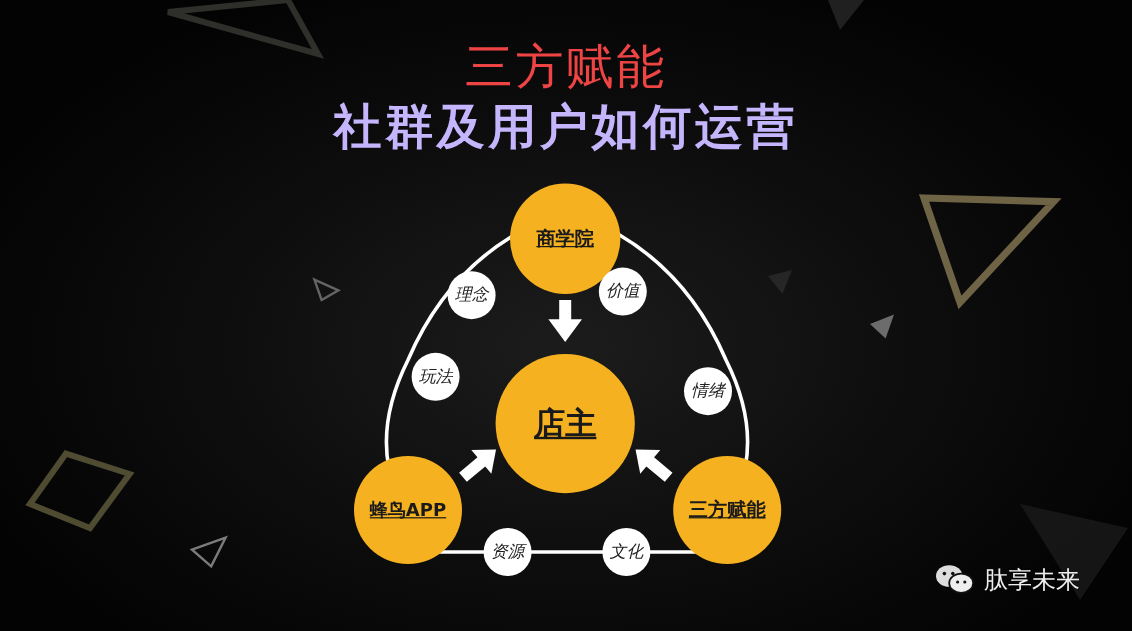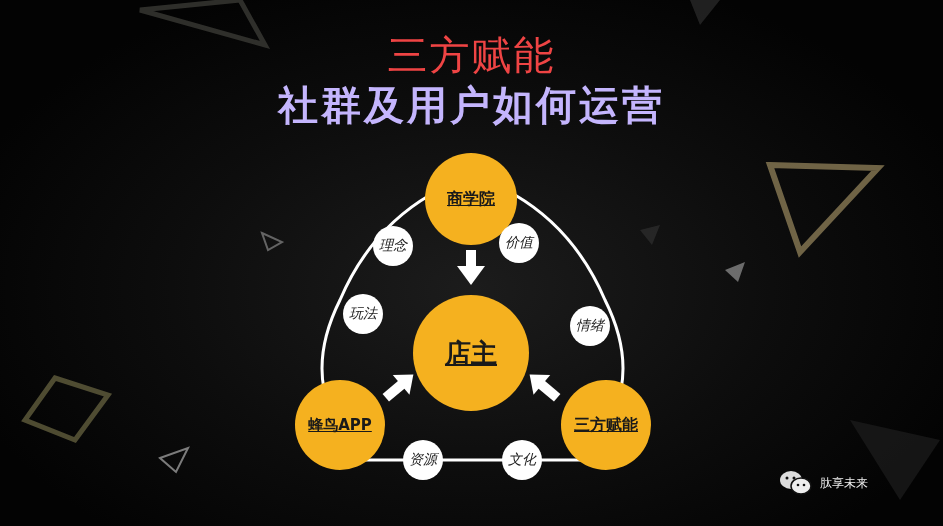--- a/index.html
+++ b/index.html
@@ -5,21 +5,21 @@
   html,body{margin:0;padding:0;}
   body{width:943px;height:526px;overflow:hidden;background:#050505;position:relative;font-family:"DejaVu Sans",sans-serif;}
   .bg{position:absolute;inset:0;background:
      radial-gradient(ellipse at 50% 55%, #1c1c1c 0%, #0d0d0d 45%, #030303 80%);}
   .deco{position:absolute;left:0;top:0;}
   .title1{position:absolute;left:0;width:943px;top:28px;text-align:center;color:#ef4444;font-size:40px;letter-spacing:2px;}
   .title2{position:absolute;left:0;width:943px;top:78px;text-align:center;color:#c4b5fd;font-size:40px;font-weight:bold;letter-spacing:3px;}
   .node{position:absolute;border-radius:50%;background:#f5b11f;display:flex;align-items:center;justify-content:center;color:#1a1a1a;font-weight:bold;text-decoration:underline;}
   .small{position:absolute;border-radius:50%;background:#fff;display:flex;align-items:center;justify-content:center;color:#222;font-size:14px;font-style:italic;}
   .faint{position:absolute;left:418px;top:255px;color:#3a3a3a;font-size:11px;line-height:13px;width:40px;}
-  .brand{position:absolute;left:778px;top:468px;display:flex;align-items:center;color:#eee;font-size:12px;}
+  .brand{position:absolute;left:778px;top:468px;display:flex;align-items:center;color:#eee;font-size:20px;}
 </style>
 </head>
 <body>
 
 <div class="bg"></div>
 
 <svg class="deco" width="943" height="526">
   <g fill="none" stroke-linecap="round">
     <polygon points="770,165 878,168 800,252" stroke="#8a7a55" stroke-width="6" opacity="0.8"></polygon>
     <polygon points="55,378 108,395 75,440 25,420" stroke="#6e6a45" stroke-width="5" opacity="0.7"></polygon>

